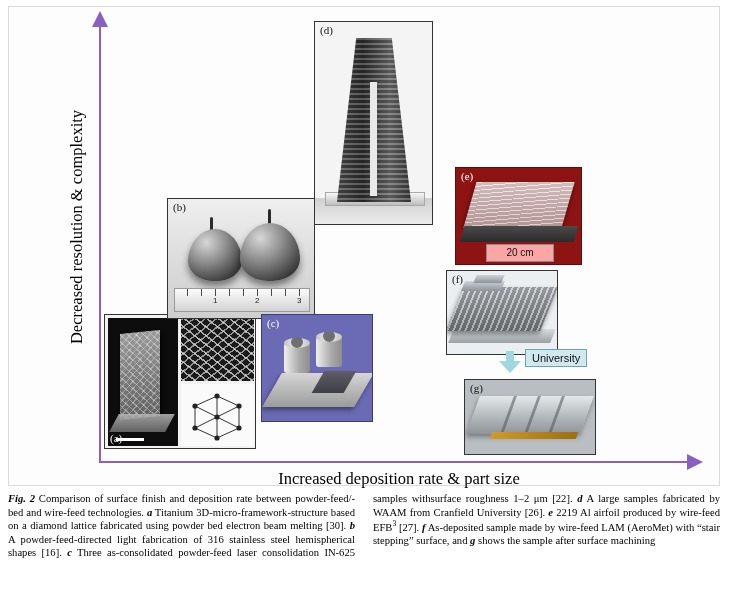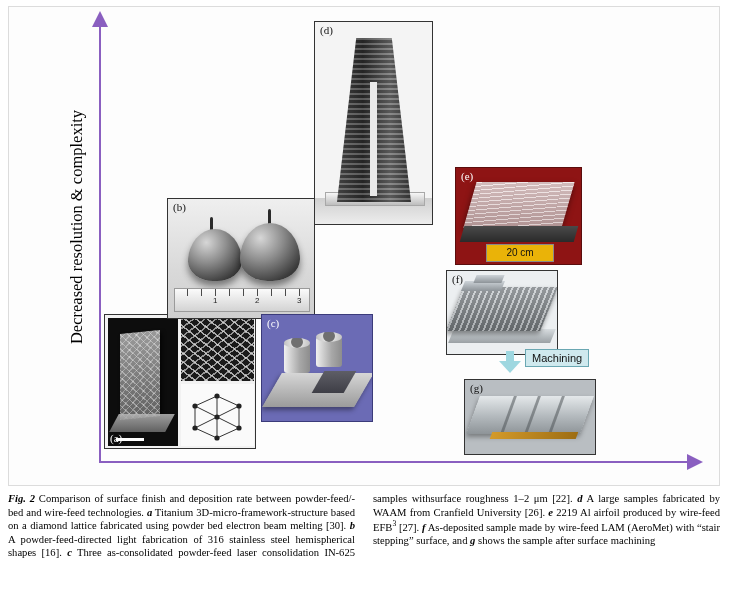--- a/index.html
+++ b/index.html
@@ -359,21 +359,21 @@
     height: 16px;
     background: linear-gradient(180deg,#4a4a4a,#2a2a2a);
     transform: skewX(-16deg);
   }
   .tile-e .scalebar {
     position: absolute;
     left: 30px;
     top: 76px;
     width: 66px;
     height: 16px;
-    background: #eab308;
+    background: #fca5a5;
     border: 1px solid #8a8a8a;
     font-family: "Liberation Sans", sans-serif;
     font-size: 10px;
     line-height: 16px;
     text-align: center;
     color: #111;
   }
 
   
   .tile-f {
@@ -514,20 +514,21 @@
 <div class="figure-wrap">
 
   <div class="figure-panel">
 
     <div class="axis-v"></div>
     <div class="axis-v-head"></div>
     <div class="axis-h"></div>
     <div class="axis-h-head"></div>
 
     <div class="axis-label-y">Decreased resolution &amp; complexity</div>
+    <div class="axis-label-x">Increased deposition rate &amp; part size</div>
 
     <div class="tile tile-a">
       <div class="sem-left">
         <div class="lattice-block"></div>
         <div class="lattice-base"></div>
         <div class="sem-scale"></div>
       </div>
       <div class="sem-right-top">
         <div class="mesh"></div>
       </div>
@@ -603,21 +604,21 @@
       <div class="body"></div>
       <div class="stair s1"></div>
       <div class="stair s2"></div>
       <span class="tag" style="left:5px; top:3px; color:#111111;">(f)</span>
     </div>
 
     <div class="mach-arrow">
       <div class="shaft"></div>
       <div class="head"></div>
     </div>
-    <div class="mach-label">Machining</div>
+    <div class="mach-label">University</div>
 
     <div class="tile tile-g">
       <div class="body"></div>
       <div class="rib r1"></div>
       <div class="rib r2"></div>
       <div class="rib r3"></div>
       <div class="rod"></div>
       <span class="tag" style="left:5px; top:3px; color:#111111;">(g)</span>
     </div>
 

